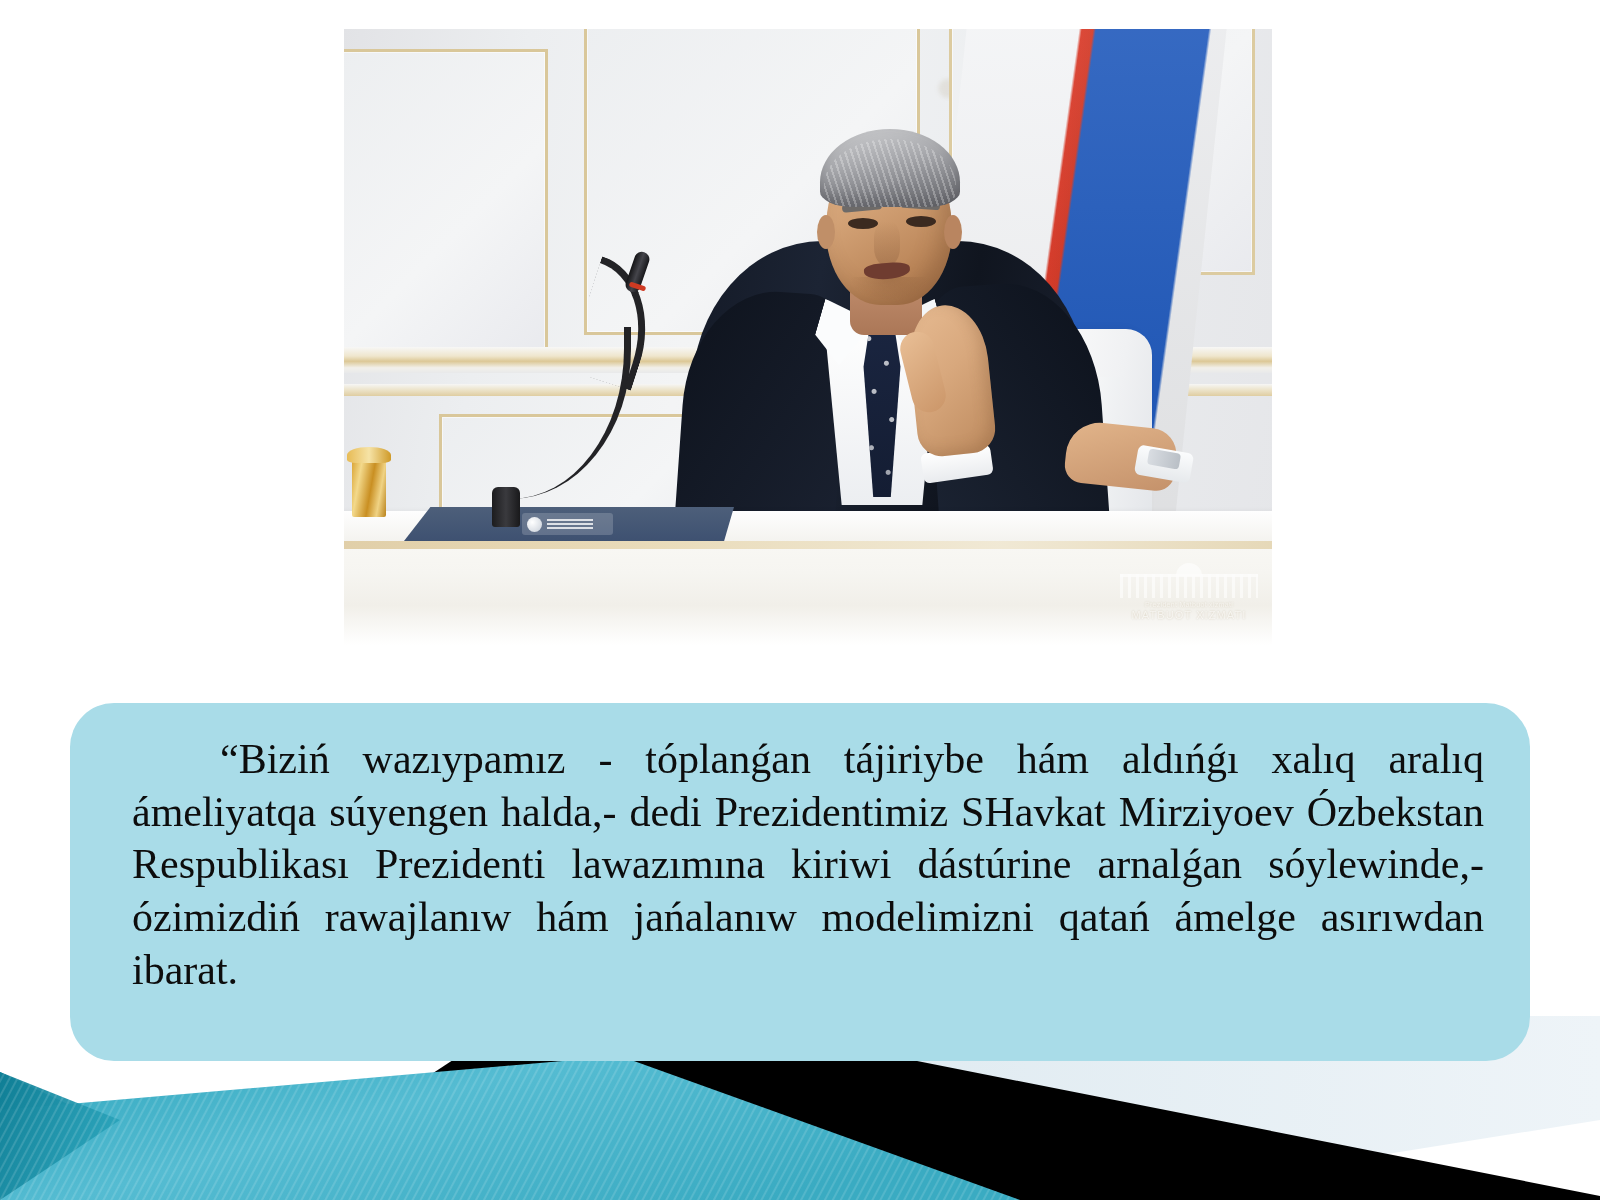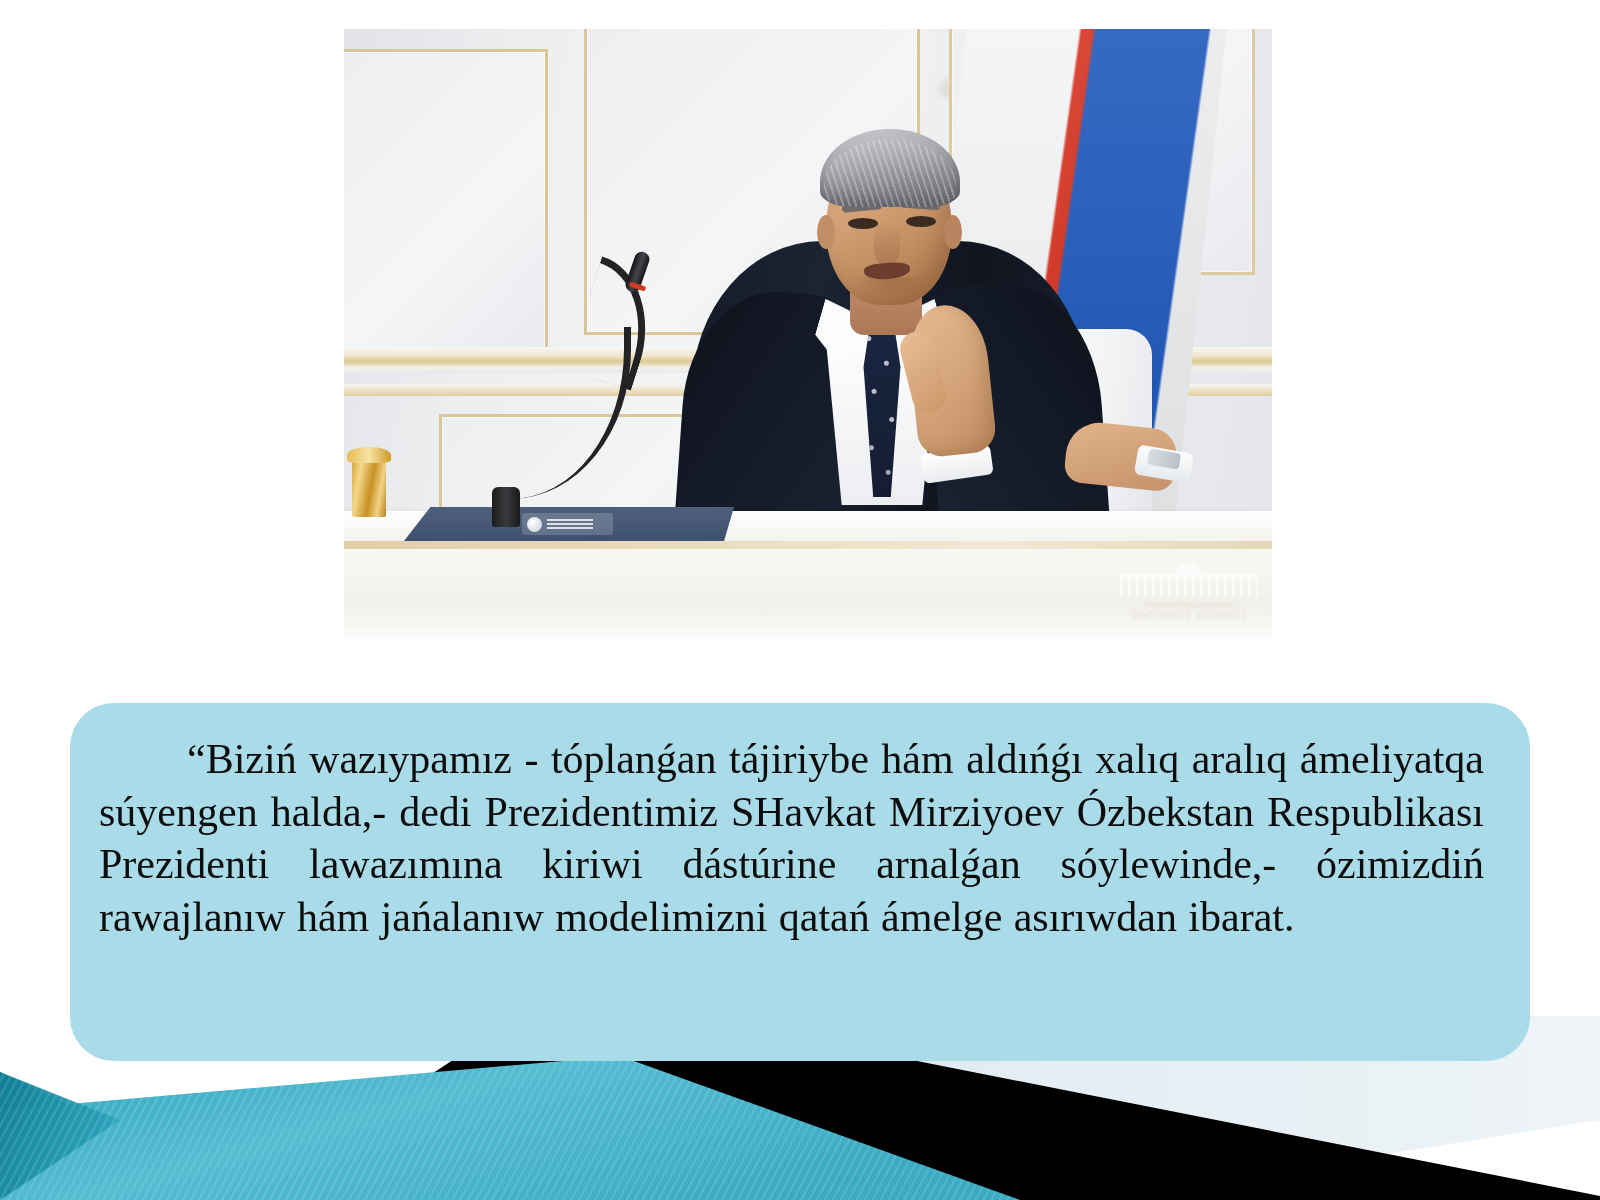--- a/index.html
+++ b/index.html
@@ -340,21 +340,21 @@
   
   .quote-box {
     position: absolute;
     left: 70px;
     top: 703px;
     width: 1460px;
     height: 358px;
     background: #a9dce8;
     border-radius: 44px;
     box-sizing: border-box;
-    padding: 30px 46px 22px 29px;
+    padding: 30px 46px 22px 62px;
     z-index: 3;
   }
   .quote-text {
     margin: 0;
     font-family: "Liberation Serif", "DejaVu Serif", serif;
     font-size: 42px;
     line-height: 1.255;
     color: #0d0d0d;
     text-align: justify;
     text-indent: 88px;

